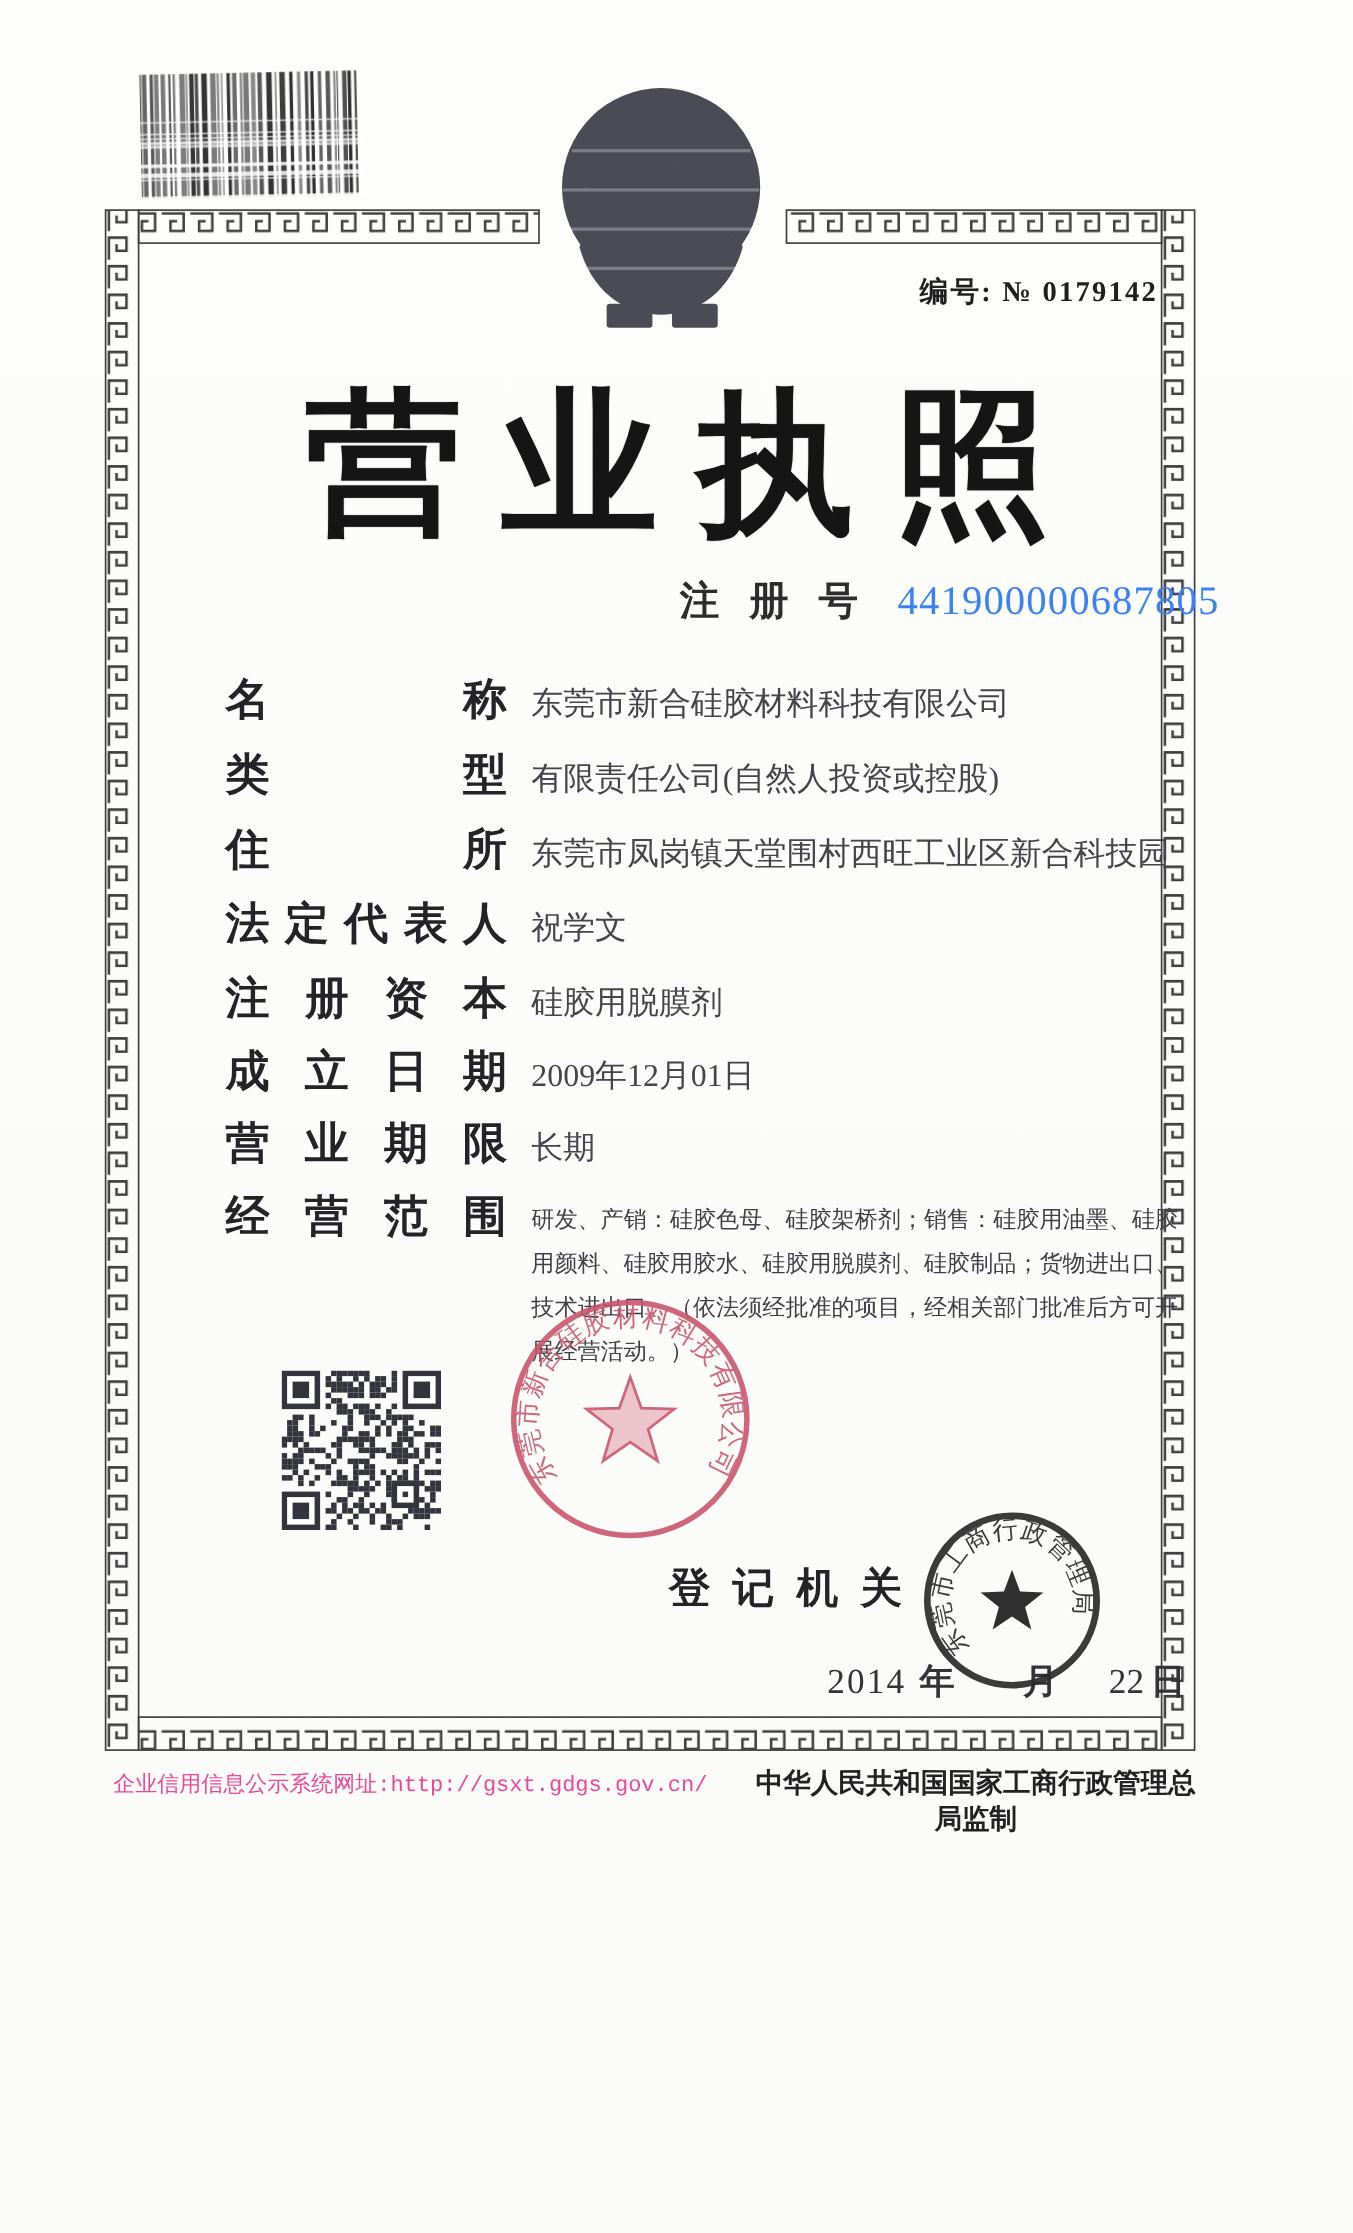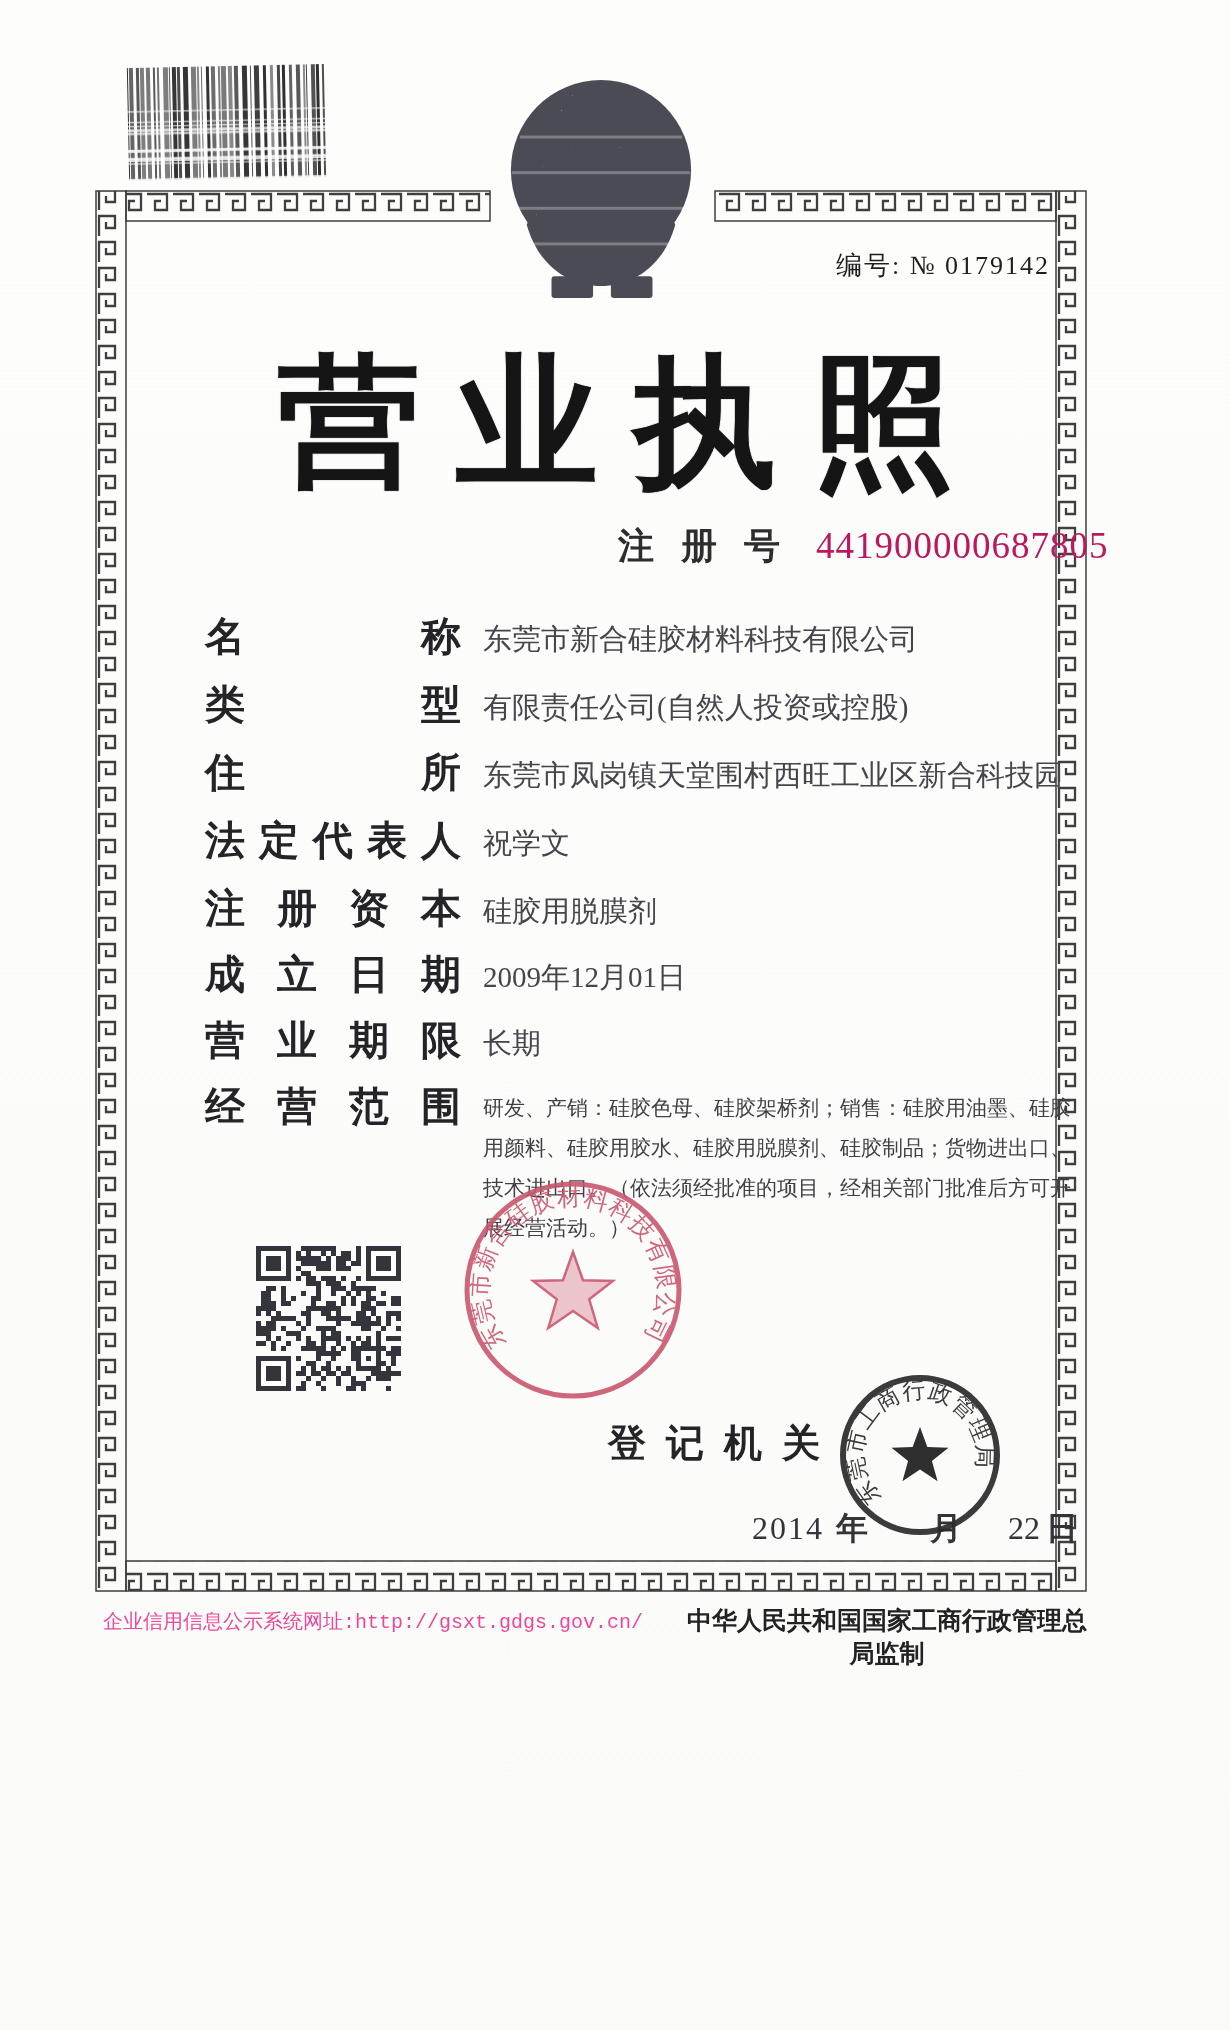--- a/index.html
+++ b/index.html
@@ -15,34 +15,34 @@
   #frame-svg{position:absolute;left:92px;top:187px;z-index:1;}
 
   
   #barcode{left:126px;top:64px;width:205px;height:118px;transform:rotate(-1.2deg);z-index:2;filter:blur(.3px);}
 
   
   #emblem{left:502px;top:76px;width:198px;height:228px;z-index:2;filter:blur(.4px);}
 
   
   #serial{left:836px;top:248px;font-size:26px;letter-spacing:2px;color:#1f1f1f;z-index:3;
-          font-family:"Liberation Serif","DejaVu Serif",serif;font-weight:400;text-align:center;}
+          font-family:"Liberation Serif","DejaVu Serif",serif;font-weight:700;text-align:center;}
 
   
   #title{left:278px;top:346px;width:676px;height:152px;font-size:142px;line-height:152px;
          font-weight:700;color:#151515;z-index:3;
          font-family:"Liberation Sans","DejaVu Sans",sans-serif;
          text-shadow:0 0 1px #333;}
   [data-justify]{display:flex;justify-content:space-between;}
 
   
   #regno-row{left:618px;top:522px;z-index:3;display:flex;align-items:baseline;}
   #regno-label{width:162px;font-size:36px;font-weight:700;color:#2d2d2d;
                font-family:"Liberation Sans","DejaVu Sans",sans-serif;}
-  #regno-value{margin-left:36px;font-size:37px;color:#be185d;letter-spacing:1px;}
+  #regno-value{margin-left:36px;font-size:37px;color:#3b82f6;letter-spacing:1px;}
 
   
   .row{position:absolute;left:205px;display:flex;align-items:flex-start;z-index:3;}
   .flabel{width:256px;font-size:40px;line-height:48px;font-weight:700;color:#242428;
           font-family:"Liberation Sans","DejaVu Sans",sans-serif;flex:none;}
   .fvalue{margin-left:22px;margin-top:8px;font-size:29px;color:#45454c;white-space:nowrap;}
   .fvalue-scope{margin-left:22px;margin-top:6px;font-size:21px;line-height:40px;width:588px;
                 color:#3f3f46;white-space:normal;text-align:justify;}
 
   

